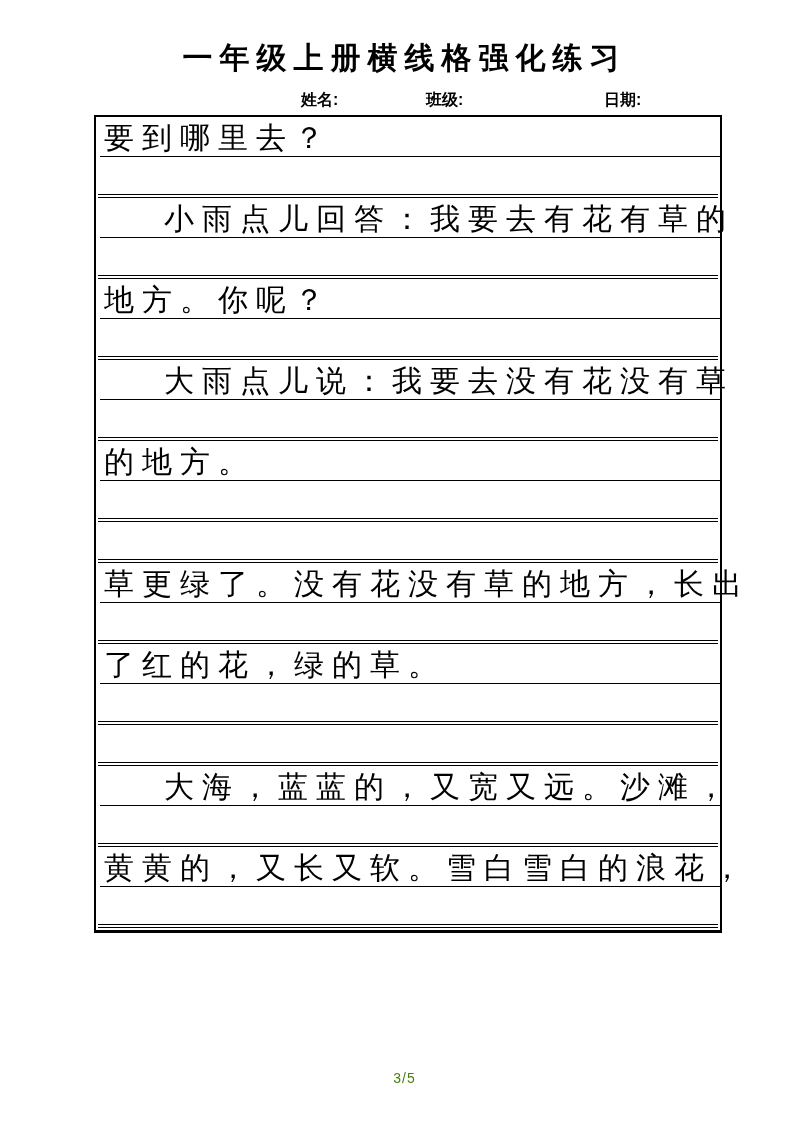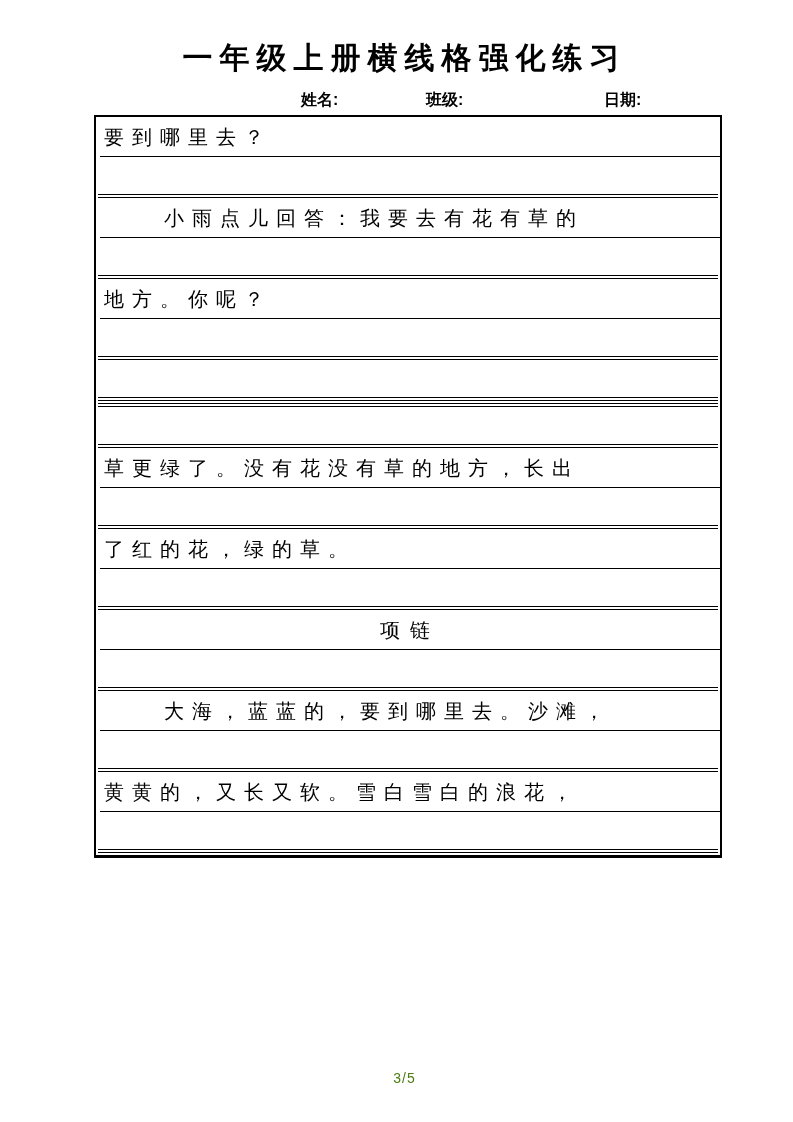--- a/index.html
+++ b/index.html
@@ -46,21 +46,21 @@
     width: 628px;
     border: 2px solid #000;
     border-bottom-width: 3px;
     background: #fff;
   }
   .block { width: 100%; }
   .row-text {
     height: 38px;
     border-bottom: 1px solid #000;
     font-family: "DejaVu Serif", serif;
-    font-size: 20px;
+    font-size: 30px;
     line-height: 37px;
     letter-spacing: 8px;
     padding-left: 4px;
     white-space: nowrap;
     overflow: visible;
   }
   .row-text.indent { padding-left: 64px; }
   .row-text.center { text-align: center; padding-left: 0; letter-spacing: 10px; }
   .row-empty { height: 33px; }
   .spacer {
@@ -106,51 +106,55 @@
     </div>
     <div class="spacer"></div>
 
     <div class="block">
       <div class="row-text">地方。你呢？</div>
       <div class="row-empty"></div>
     </div>
     <div class="spacer"></div>
 
     <div class="block">
+      <div class="row-text indent">大雨点儿说：我要去没有花没有草</div>
       <div class="row-empty"></div>
     </div>
     <div class="spacer"></div>
 
+    <div class="block">
+      <div class="row-text">的地方。</div>
+      <div class="row-empty"></div>
+    </div>
     <div class="spacer"></div>
 
     <div class="block">
       <div class="row-empty"></div>
     </div>
     <div class="spacer"></div>
 
     <div class="block">
       <div class="row-text">草更绿了。没有花没有草的地方，长出</div>
       <div class="row-empty"></div>
     </div>
     <div class="spacer"></div>
 
     <div class="block">
       <div class="row-text">了红的花，绿的草。</div>
       <div class="row-empty"></div>
     </div>
     <div class="spacer"></div>
 
     <div class="block">
-      <div class="row-text center">项链</div>
       <div class="row-empty"></div>
     </div>
     <div class="spacer"></div>
 
     <div class="block">
-      <div class="row-text indent">大海，蓝蓝的，要到哪里去。沙滩，</div>
+      <div class="row-text indent">大海，蓝蓝的，又宽又远。沙滩，</div>
       <div class="row-empty"></div>
     </div>
     <div class="spacer"></div>
 
     <div class="block">
       <div class="row-text">黄黄的，又长又软。雪白雪白的浪花，</div>
       <div class="row-empty"></div>
     </div>
     <div class="spacer"></div>
 

